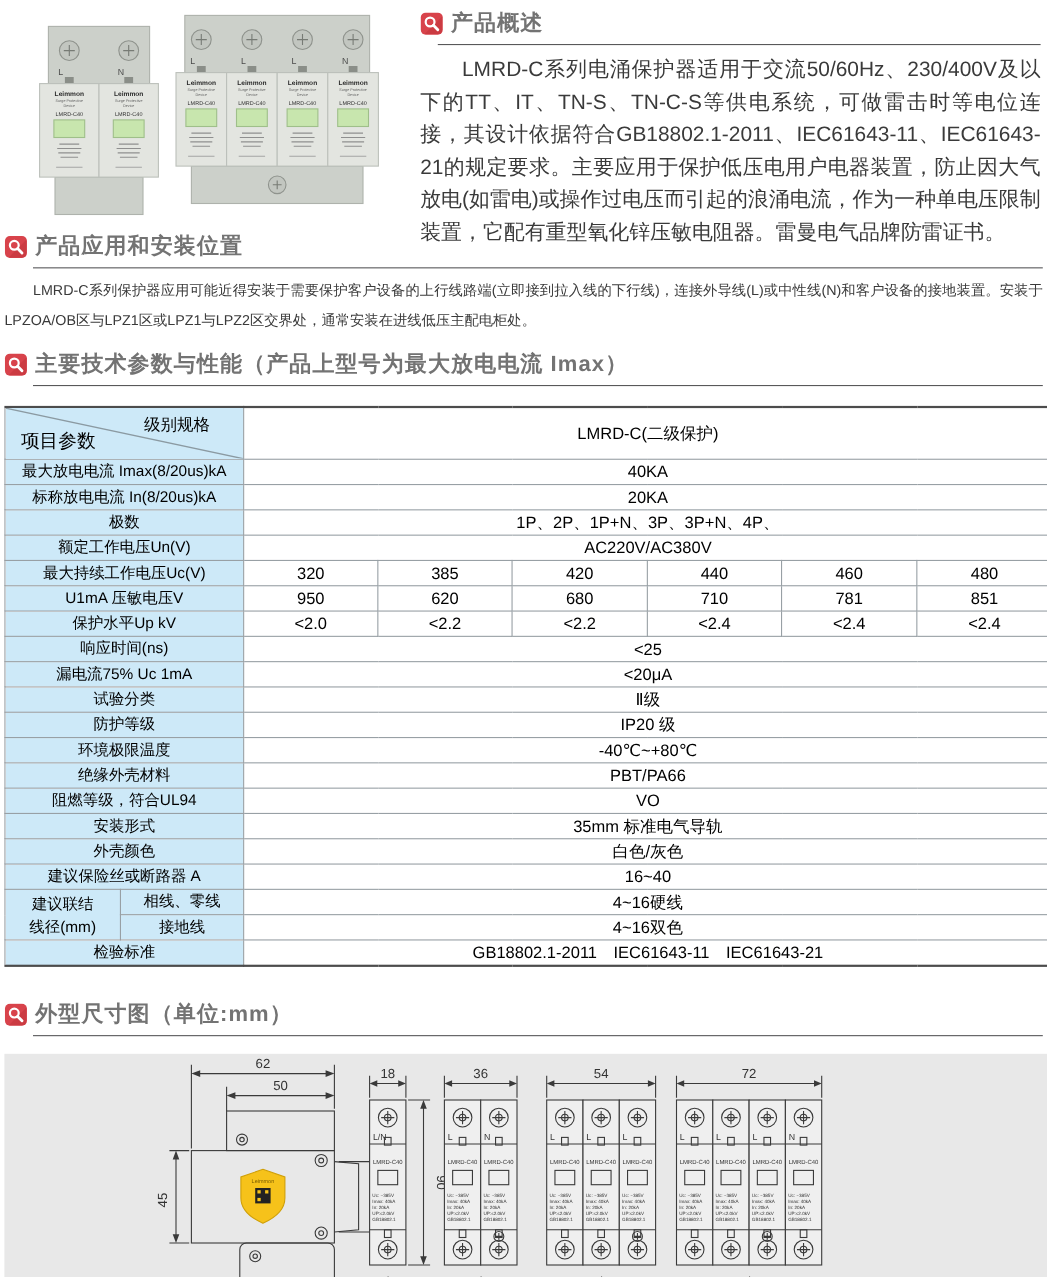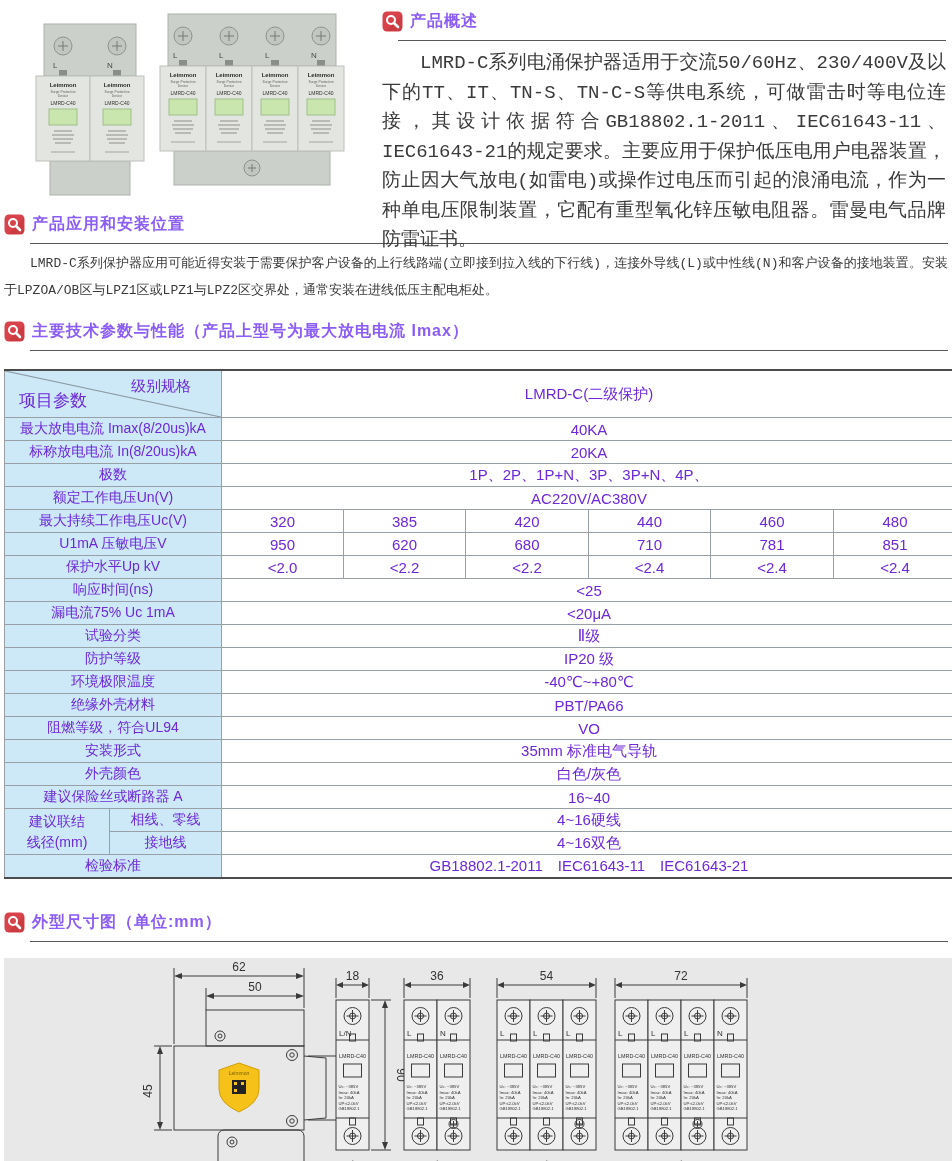--- a/index.html
+++ b/index.html
@@ -1,36 +1,36 @@
 <!DOCTYPE html>
 <html><head>
 <meta charset="utf-8">
 <style>
   html,body{margin:0;padding:0;background:#fff;}
   .page{width:952px;height:1161px;background:#fff;overflow:hidden;position:relative;
         font-family:"Liberation Sans","DejaVu Sans",sans-serif;color:#333;}
   
   .sec-head{display:flex;align-items:center;gap:7px;}
-  .sec-title{color:#8b5cf6;font-size:16px;font-weight:600;letter-spacing:1px;line-height:26px;}
+  .sec-title{color:#737373;font-size:20px;font-weight:600;letter-spacing:1px;line-height:26px;}
   .sec-icon{width:21px;height:21px;flex:0 0 21px;}
   .sec-rule{border:none;border-top:1px solid #58585a;margin:6px 0 0 26px;}
   
   .top-row{display:flex;height:207px;}
   .photo-wrap{width:378px;height:207px;flex:0 0 378px;}
   .overview{flex:1;padding:8px 6px 0 4px;}
   .overview .sec-rule{margin-left:16px;}
   .para{font-size:19px;line-height:29.5px;text-align:justify;text-indent:2em;
-        color:#3a3a3a;font-weight:500;margin:8px 0 0 0;font-family:Liberation Mono, monospace;}
+        color:#3a3a3a;font-weight:500;margin:8px 0 0 0;}
   .sec2{padding:4px 4px 0 4px;}
   .sec2 .para{font-size:13px;line-height:27px;margin-top:6px;}
   .sec3{padding:14px 4px 16px 4px;}
   
   table.spec{border-collapse:collapse;table-layout:fixed;width:952px;margin-top:18px;
              border-top:2px solid #4c4c4c;border-bottom:2px solid #4c4c4c;}
-  table.spec td{border:1px solid #98a0a5;font-size:15px;color:#6d28d9;text-align:center;
+  table.spec td{border:1px solid #98a0a5;font-size:15px;color:#000000;text-align:center;
                 height:22px;padding:0 2px;overflow:hidden;white-space:nowrap;}
   table.spec td.lbl{background:#cde9f8;font-size:14px;}
   table.spec tr.hdr td{height:46px;}
   td.diag{position:relative;padding:0;}
   td.diag svg{position:absolute;left:0;top:0;width:100%;height:100%;}
   td.diag .tr{position:absolute;top:6px;right:30px;font-size:15px;}
   td.diag .bl{position:absolute;bottom:5px;left:14px;font-size:17px;}
   td.hdrv{font-size:17px;}
   .wire-main div{line-height:21px;}
   

